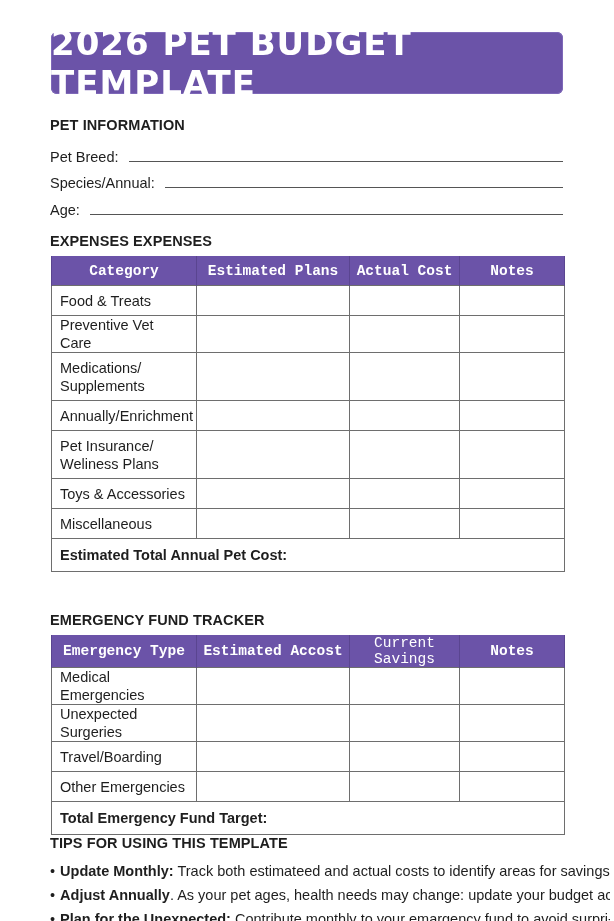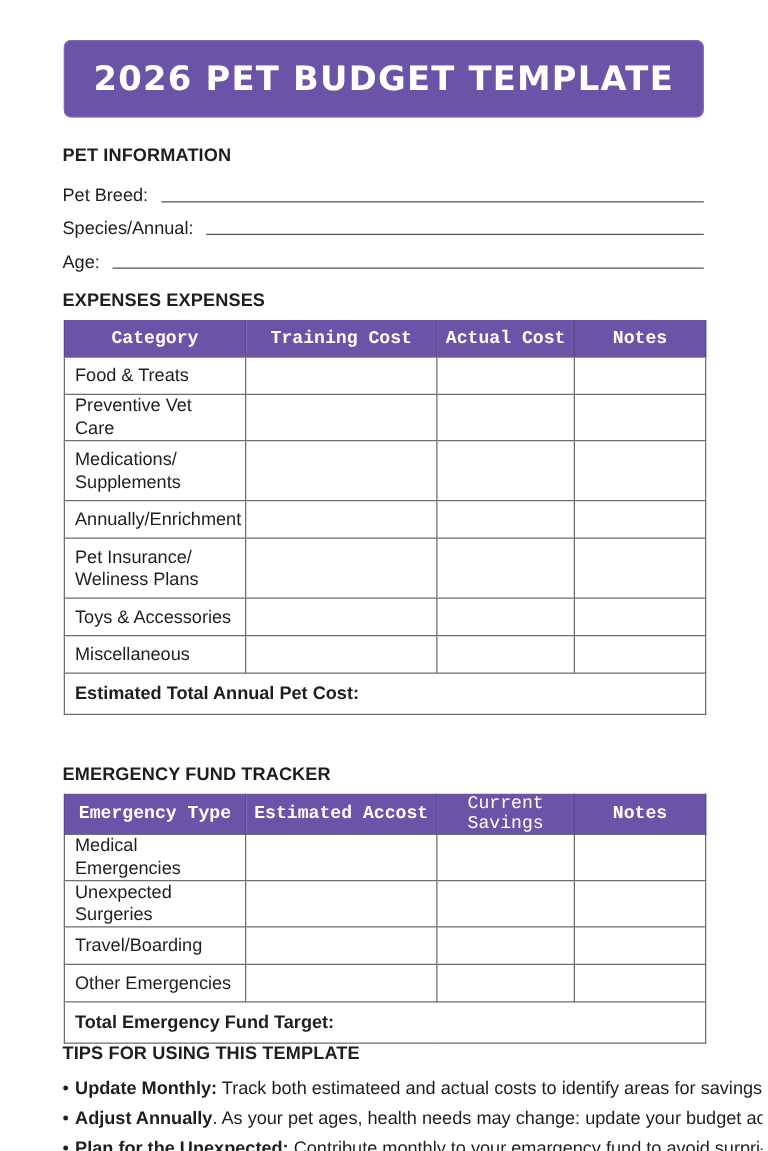--- a/index.html
+++ b/index.html
@@ -9,21 +9,21 @@
     font-family: "Liberation Sans", "DejaVu Sans", sans-serif;
     color: #1e1e1e;
   }
   .banner {
     position: absolute; left: 51px; top: 32px; width: 512px; height: 62px;
     background: #6b53a8; border-radius: 6px;
     box-shadow: 0 0 0 1px #7e68b8 inset;
     display: flex; align-items: center; justify-content: center;
   }
   .banner h1 {
-    margin: 0; color: #ffffff; font-size: 27px; font-weight: 700;
+    margin: 0; color: #ffffff; font-size: 34px; font-weight: 700;
     letter-spacing: 1px; font-family: "DejaVu Sans", sans-serif;
   }
   .section-title {
     position: absolute; left: 50px; font-size: 14.5px; font-weight: 700;
     letter-spacing: 0.1px; color: #1e1e1e;
   }
   .field {
     position: absolute; left: 50px; right: 51px; height: 20px;
     display: flex; align-items: flex-end; font-size: 14.5px;
   }
@@ -85,21 +85,21 @@
 <table class="grid" style="top:256px">
   <colgroup>
       <col class="col1">
       <col class="col2">
       <col class="col3">
       <col class="col4">
     </colgroup>
   <thead>
     <tr>
       <th>Category</th>
-      <th>Training Cost</th>
+      <th>Estimated Plans</th>
       <th>Actual Cost</th>
       <th>Notes</th>
     </tr>
   </thead>
   <tbody id="expense-body">
       <tr>
         <td style="height: 29px;">Food &amp; Treats</td>
         <td style="height: 29px;"></td>
         <td style="height: 29px;"></td>
         <td style="height: 29px;"></td>

